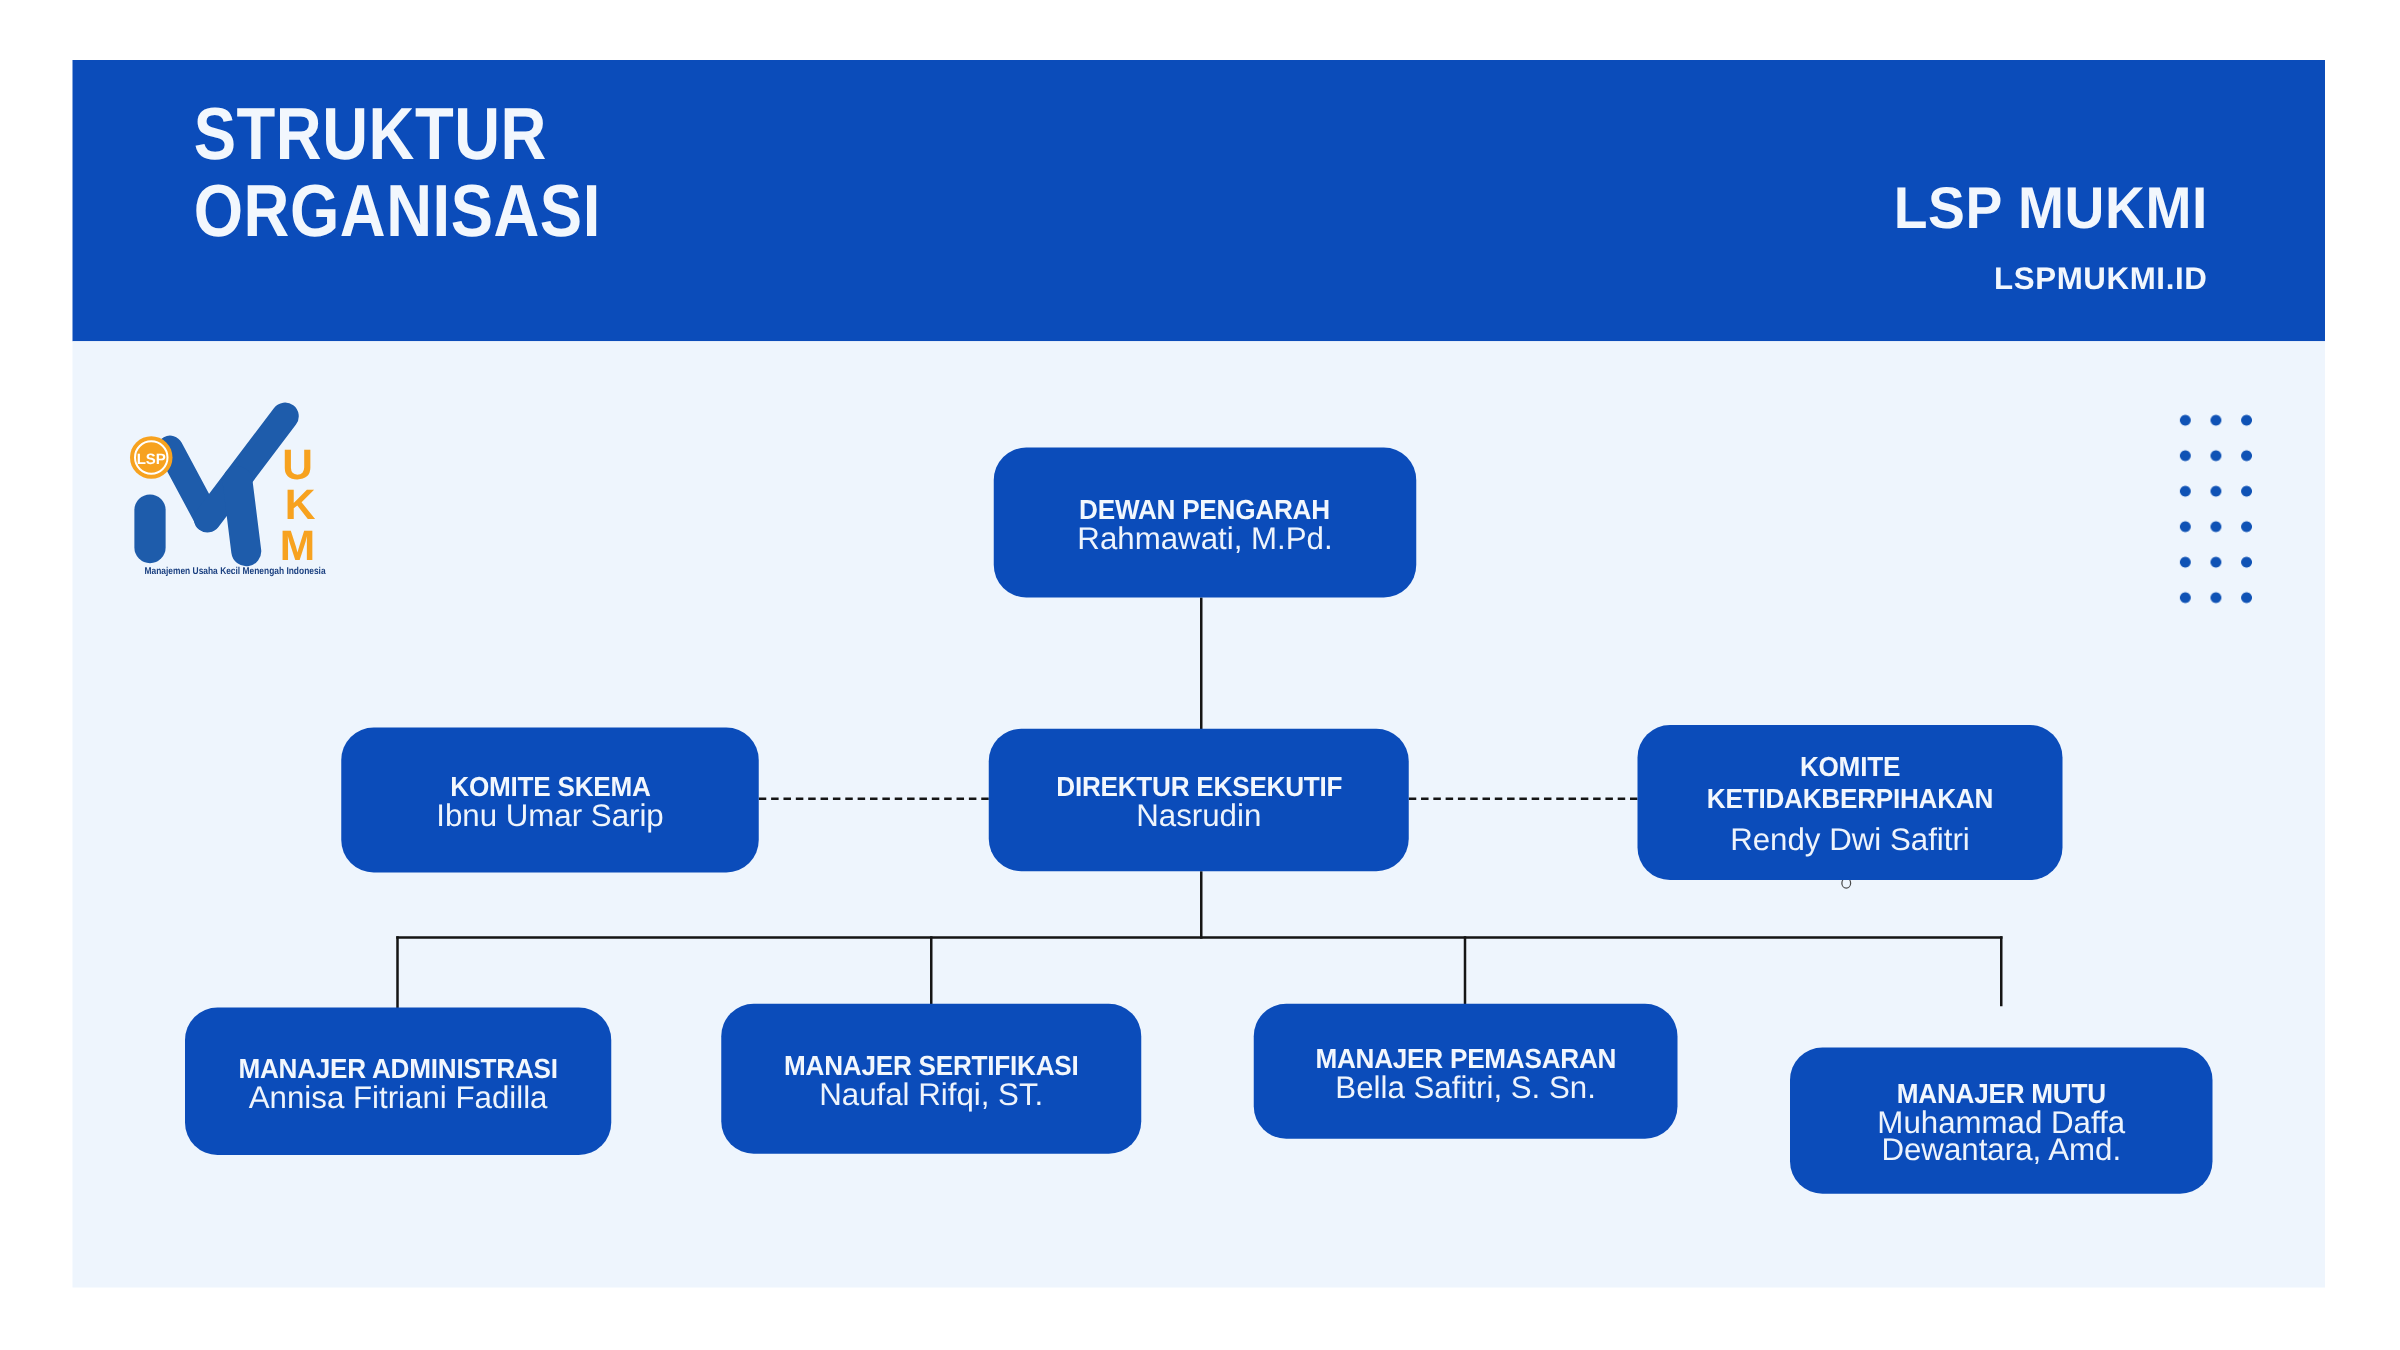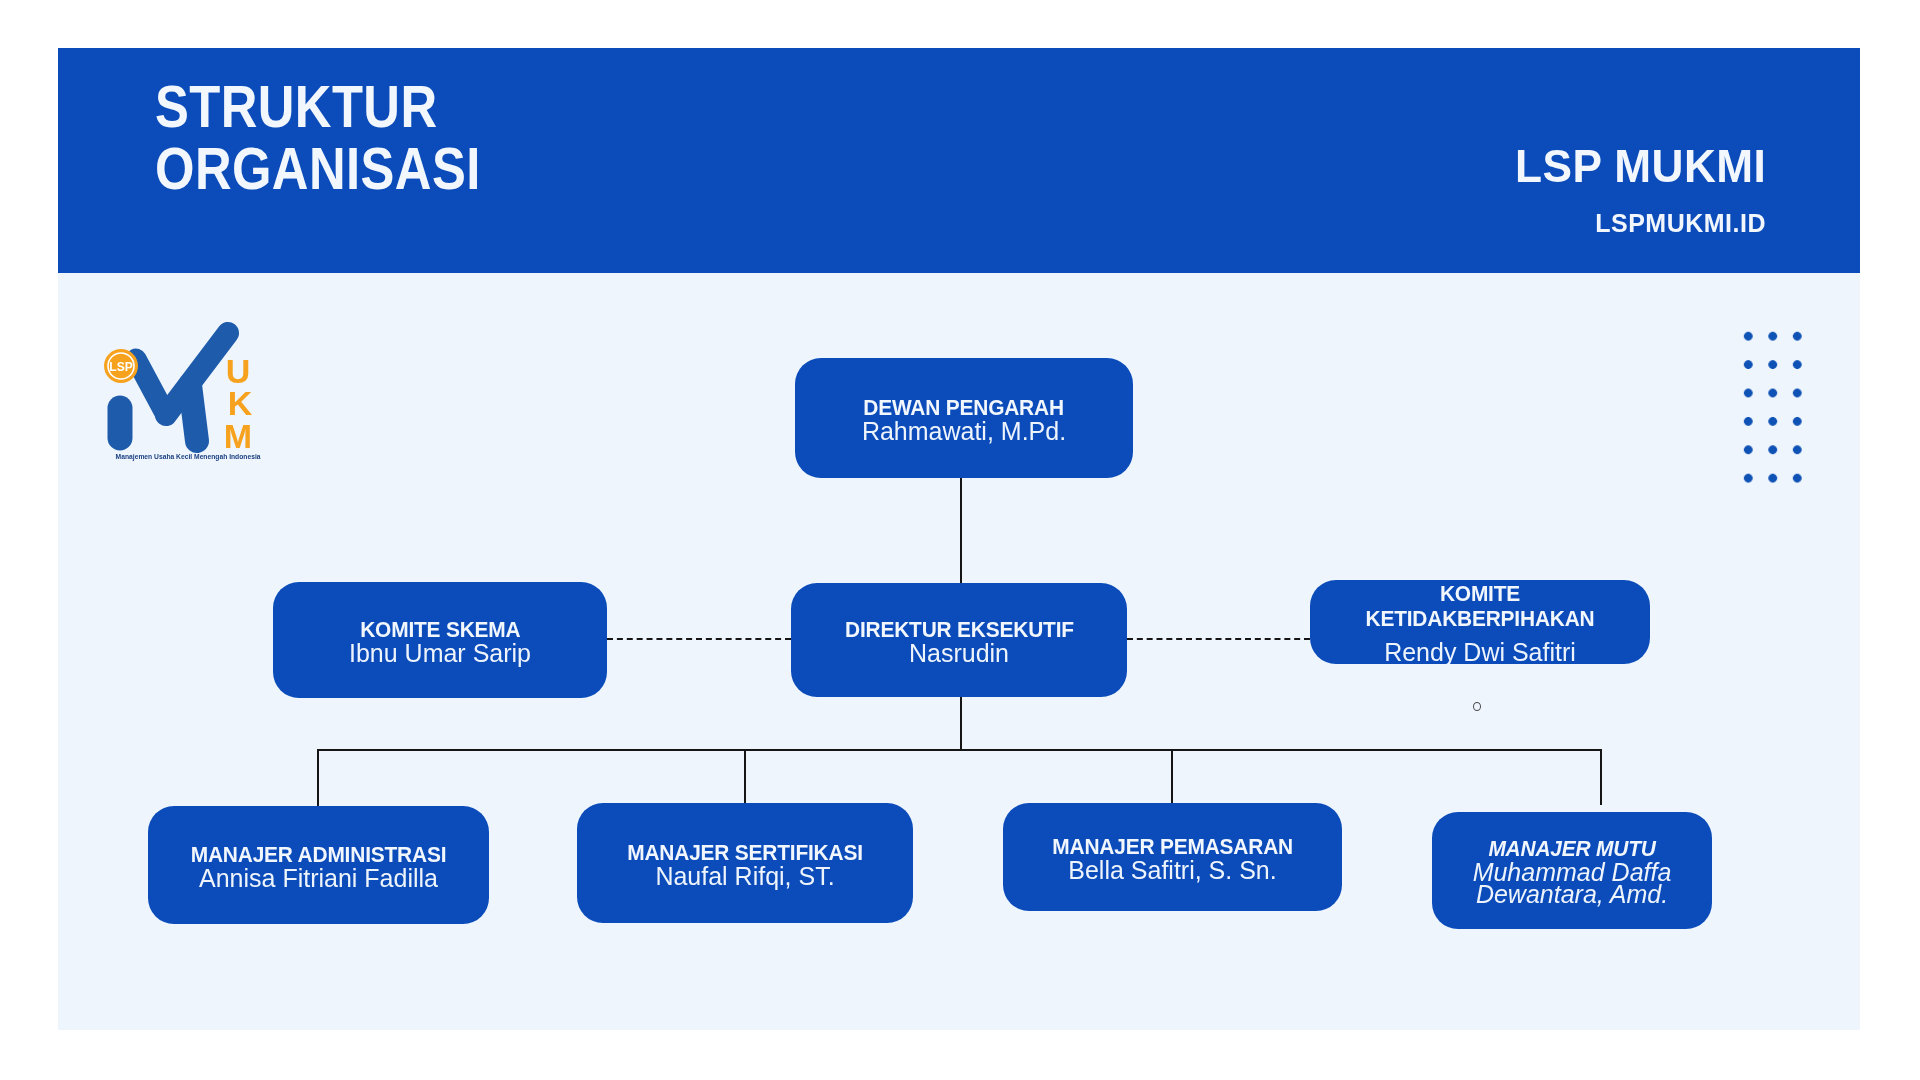--- a/index.html
+++ b/index.html
@@ -45,25 +45,25 @@
     padding:6px 14px;box-sizing:border-box;text-align:center;
   }
   .node-title{
     color:#f2f7fd;font-weight:bold;font-size:22px;line-height:25px;
     letter-spacing:-.2px;transform:scaleX(.95);transform-origin:center;
   }
   .node-name{color:#eef4fc;font-size:25px;line-height:22px;font-weight:normal;}
   .pos-dewan        {left:795px; top:358px;width:338px;height:120px;}
   .pos-skema        {left:273px; top:582px;width:334px;height:116px;}
   .pos-direktur     {left:791px; top:583px;width:336px;height:114px;}
-  .pos-ketidak      {left:1310px;top:580px;width:340px;height:84px;gap:10px;}
+  .pos-ketidak      {left:1310px;top:580px;width:340px;height:124px;gap:10px;}
   .pos-administrasi {left:148px; top:806px;width:341px;height:118px;}
   .pos-sertifikasi  {left:577px; top:803px;width:336px;height:120px;}
   .pos-pemasaran    {left:1003px;top:803px;width:339px;height:108px;}
-  .pos-mutu         {left:1432px;top:812px;width:280px;height:117px;font-style:italic;}
+  .pos-mutu         {left:1432px;top:838px;width:338px;height:117px;}
   
   .cline{position:absolute;z-index:1;background:#151515;}
   .v1{left:960px;top:478px;width:2px;height:106px;}
   .v2{left:960px;top:697px;width:2px;height:54px;}
   .hbar{left:317px;top:749px;width:1285px;height:2px;}
   .d1{left:317px; top:749px;width:2px;height:59px;}
   .d2{left:744px; top:749px;width:2px;height:56px;}
   .d3{left:1171px;top:749px;width:2px;height:56px;}
   .d4{left:1600px;top:749px;width:2px;height:56px;}
   .cdash{position:absolute;z-index:1;height:0;border-top:2px dashed #151515;}

